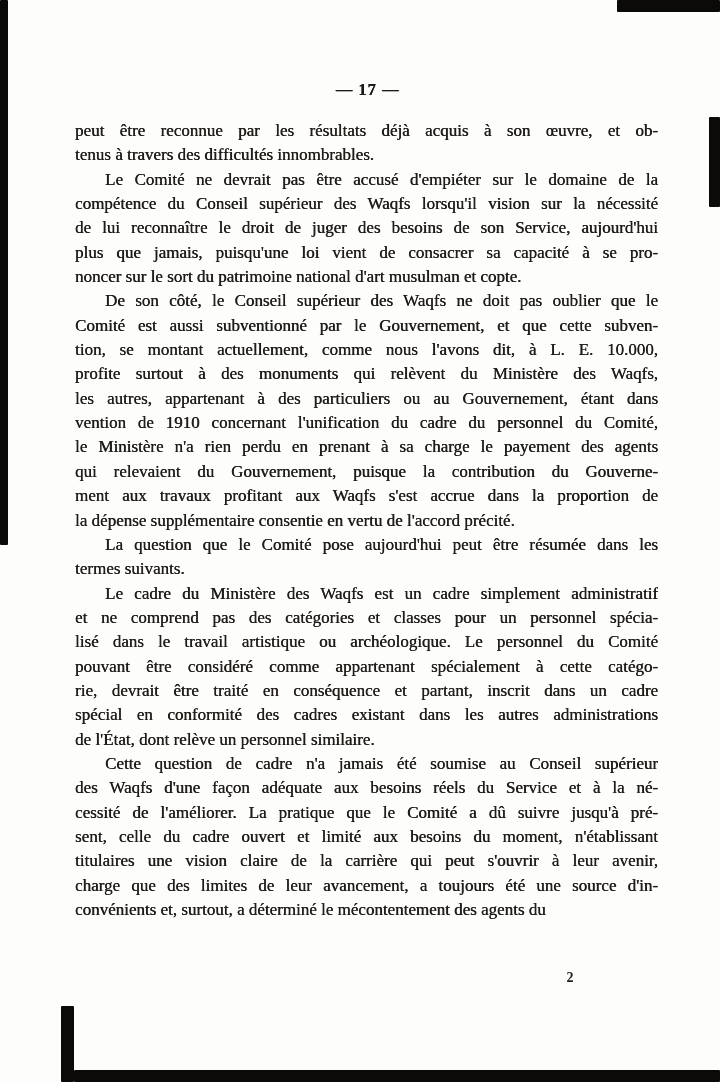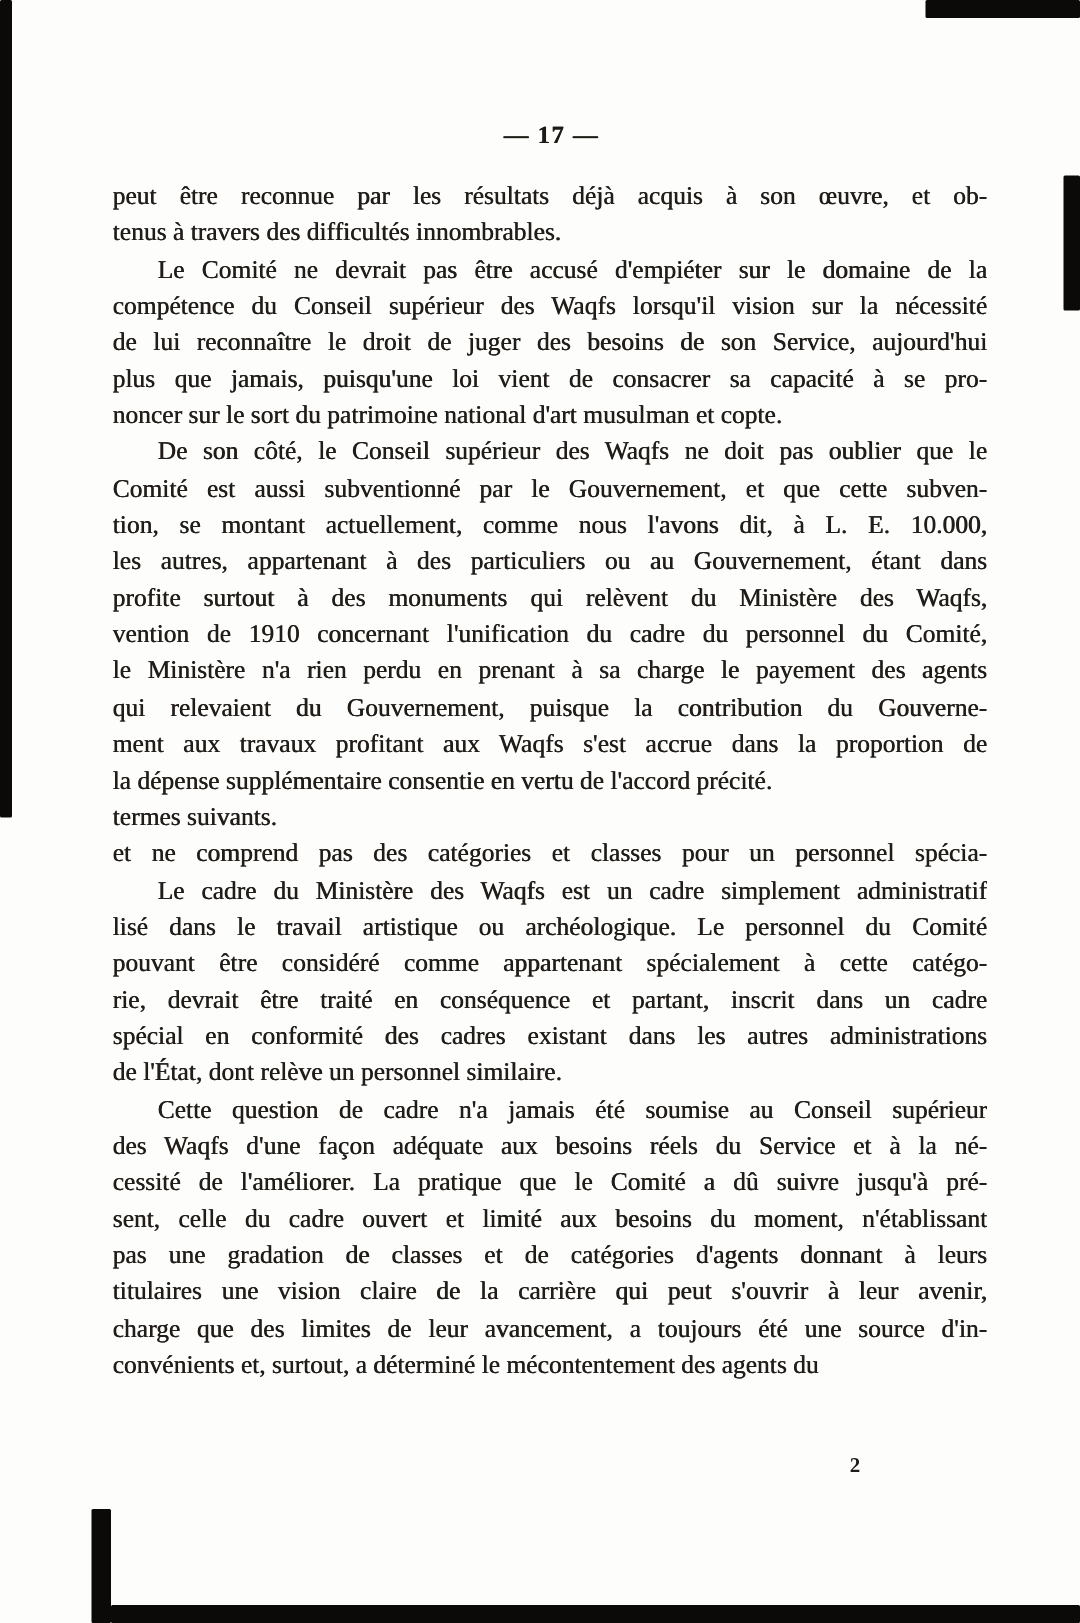--- a/index.html
+++ b/index.html
@@ -78,40 +78,40 @@
       <div class="ln">peut être reconnue par les résultats déjà acquis à son œuvre, et ob-</div>
       <div class="ln end">tenus à travers des difficultés innombrables.</div>
       <div class="ln ind">Le Comité ne devrait pas être accusé d'empiéter sur le domaine de la</div>
       <div class="ln">compétence du Conseil supérieur des Waqfs lorsqu'il vision sur la nécessité</div>
       <div class="ln">de lui reconnaître le droit de juger des besoins de son Service, aujourd'hui</div>
       <div class="ln">plus que jamais, puisqu'une loi vient de consacrer sa capacité à se pro-</div>
       <div class="ln end">noncer sur le sort du patrimoine national d'art musulman et copte.</div>
       <div class="ln ind">De son côté, le Conseil supérieur des Waqfs ne doit pas oublier que le</div>
       <div class="ln">Comité est aussi subventionné par le Gouvernement, et que cette subven-</div>
       <div class="ln">tion, se montant actuellement, comme nous l'avons dit, à L. E. 10.000,</div>
+      <div class="ln">profite surtout à des monuments qui relèvent du Ministère des Waqfs,</div>
       <div class="ln">les autres, appartenant à des particuliers ou au Gouvernement, étant dans</div>
-      <div class="ln">profite surtout à des monuments qui relèvent du Ministère des Waqfs,</div>
       <div class="ln">vention de 1910 concernant l'unification du cadre du personnel du Comité,</div>
       <div class="ln">le Ministère n'a rien perdu en prenant à sa charge le payement des agents</div>
       <div class="ln">qui relevaient du Gouvernement, puisque la contribution du Gouverne-</div>
       <div class="ln">ment aux travaux profitant aux Waqfs s'est accrue dans la proportion de</div>
       <div class="ln end">la dépense supplémentaire consentie en vertu de l'accord précité.</div>
+      <div class="ln ind">La question que le Comité pose aujourd'hui peut être résumée dans les</div>
       <div class="ln end">termes suivants.</div>
+      <div class="ln ind">Le cadre du Ministère des Waqfs est un cadre simplement administratif</div>
       <div class="ln">et ne comprend pas des catégories et classes pour un personnel spécia-</div>
-      <div class="ln ind">Le cadre du Ministère des Waqfs est un cadre simplement administratif</div>
       <div class="ln">lisé dans le travail artistique ou archéologique. Le personnel du Comité</div>
       <div class="ln">pouvant être considéré comme appartenant spécialement à cette catégo-</div>
       <div class="ln">rie, devrait être traité en conséquence et partant, inscrit dans un cadre</div>
       <div class="ln">spécial en conformité des cadres existant dans les autres administrations</div>
       <div class="ln end">de l'État, dont relève un personnel similaire.</div>
       <div class="ln ind">Cette question de cadre n'a jamais été soumise au Conseil supérieur</div>
       <div class="ln">des Waqfs d'une façon adéquate aux besoins réels du Service et à la né-</div>
       <div class="ln">cessité de l'améliorer. La pratique que le Comité a dû suivre jusqu'à pré-</div>
       <div class="ln">sent, celle du cadre ouvert et limité aux besoins du moment, n'établissant</div>
-      <div class="ln">pas une gradation de classes et de catégories d'agents donnant à leurs</div>
       <div class="ln">titulaires une vision claire de la carrière qui peut s'ouvrir à leur avenir,</div>
       <div class="ln">charge que des limites de leur avancement, a toujours été une source d'in-</div>
       <div class="ln end">convénients et, surtout, a déterminé le mécontentement des agents du</div>
     </div>
 
   <div class="signature-mark">2</div>
 
 </div>
 
 </body></html>

